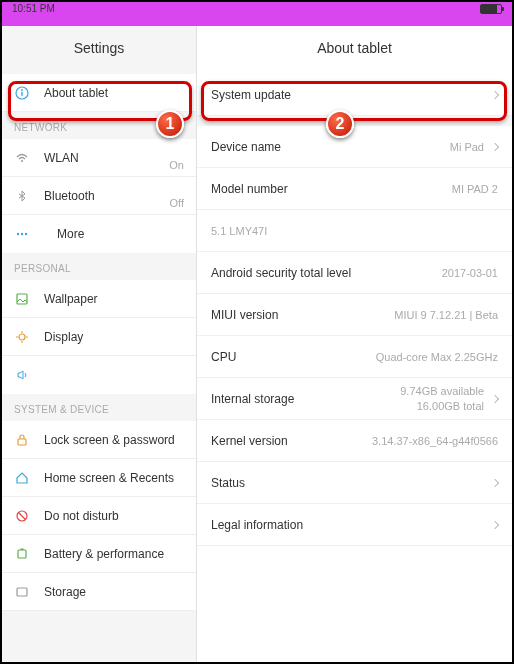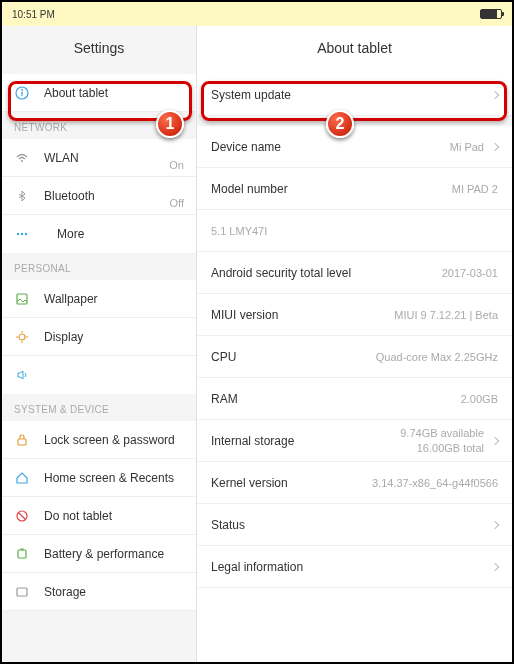--- a/index.html
+++ b/index.html
@@ -1,18 +1,18 @@
 <!DOCTYPE html>
 <html><head>
 <meta charset="utf-8">
 <style>
   * { box-sizing: border-box; margin: 0; padding: 0; font-family: -apple-system, Helvetica, Arial, sans-serif; }
   body { background: #fff; }
   .frame { width: 514px; height: 664px; border: 2px solid #000; position: relative; overflow: hidden; background: #f5f5f5; }
-  .statusbar { height: 22px; background: #fef9c3; display: flex; align-items: center; padding: 12px 10px; font-size: 10px; color: #333; justify-content: space-between; }
+  .statusbar { height: 22px; background: #d946ef; display: flex; align-items: flex-end; padding: 12px 10px; font-size: 10px; color: #333; justify-content: space-between; }
   .battery { width: 22px; height: 10px; border: 1px solid #333; border-radius: 2px; position: relative; }
   .battery::after { content: ""; position: absolute; right: -3px; top: 2px; width: 2px; height: 4px; background: #333; border-radius: 0 1px 1px 0; }
   .battery i { display: block; width: 80%; height: 100%; background: #333; }
   .panes { display: flex; height: calc(100% - 22px); }
   .left { width: 195px; background: #f5f5f5; border-right: 1px solid #e0e0e0; overflow: hidden; }
   .right { flex: 1; background: #fff; overflow: hidden; }
   .pane-title { text-align: center; font-size: 14px; color: #333; padding: 14px 0 18px; font-weight: 400; }
   .section-label { font-size: 10px; color: #aaa; padding: 10px 12px 6px; letter-spacing: 0.3px; }
   .litem { display: flex; align-items: center; height: 38px; padding: 0 12px; background: #fff; border-bottom: 1px solid #eee; position: relative; }
   .litem.end { border-bottom: none; gap: 13px; }
@@ -153,21 +153,21 @@
         <span class="lbl">Home screen &amp; Recents</span>
       </div>
 
       <div class="litem">
         <span class="ic">
           <svg width="14" height="14" viewBox="0 0 14 14">
               <circle cx="7" cy="7" r="5" fill="none" stroke="#d44" stroke-width="1.2"></circle>
               <line x1="3.5" y1="3.5" x2="10.5" y2="10.5" stroke="#d44" stroke-width="1.2"></line>
             </svg>
         </span>
-        <span class="lbl">Do not tablet</span>
+        <span class="lbl">Do not disturb</span>
       </div>
 
       <div class="litem">
         <span class="ic">
           <svg width="14" height="14" viewBox="0 0 14 14">
               <rect x="3" y="3" width="8" height="8" rx="1" fill="none" stroke="#5ab04a" stroke-width="1.2"></rect>
               <rect x="5.5" y="1.5" width="3" height="1.5" fill="#5ab04a"></rect>
             </svg>
         </span>
         <span class="lbl">Battery &amp; performance</span>
@@ -216,24 +216,20 @@
       <div class="ritem">
         <span class="lbl">MIUI version</span>
         <span class="val">MIUI 9 7.12.21 | Beta</span>
       </div>
 
       <div class="ritem">
         <span class="lbl">CPU</span>
         <span class="val">Quad-core Max 2.25GHz</span>
       </div>
 
-      <div class="ritem">
-        <span class="lbl">RAM</span>
-        <span class="val">2.00GB</span>
-      </div>
 
       <div class="ritem">
         <span class="lbl">Internal storage</span>
         <span class="val twoline">
           <span>9.74GB available</span><br>
           <span>16.00GB total</span>
         </span>
         <span class="chev"></span>
       </div>
 

